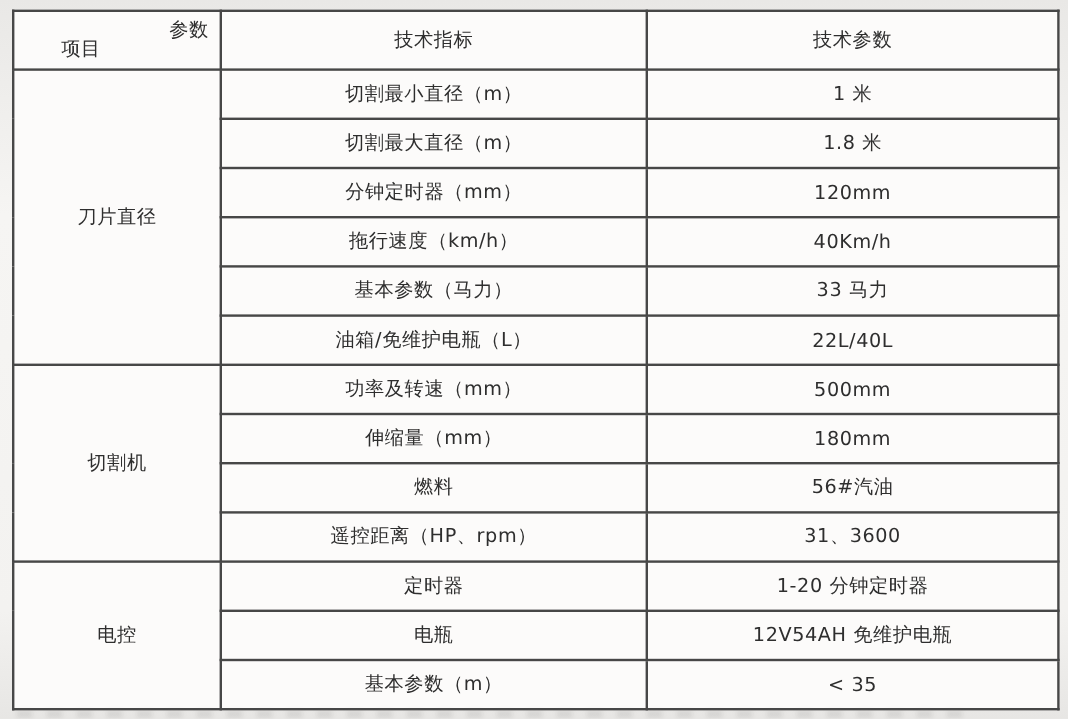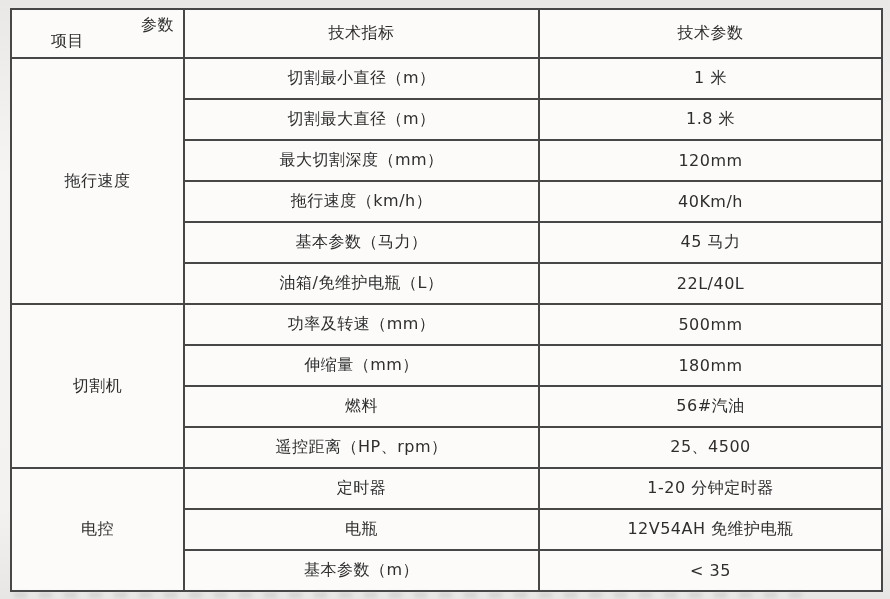--- a/index.html
+++ b/index.html
@@ -67,39 +67,39 @@
         <tr class="header-row">
       <th class="corner">
         <span class="corner-top">参数</span>
         <span class="corner-bottom">项目</span>
       </th>
       <th>技术指标</th>
       <th>技术参数</th>
     </tr>
 
     <tr class="data-row">
-      <td rowspan="6">拖行速度</td>
+      <td rowspan="6">刀片直径</td>
       <td>切割最小直径（m）</td>
       <td>1 米</td>
     </tr>
     <tr class="data-row">
       <td>切割最大直径（m）</td>
       <td>1.8 米</td>
     </tr>
     <tr class="data-row">
-      <td>最大切割深度（mm）</td>
+      <td>分钟定时器（mm）</td>
       <td>120mm</td>
     </tr>
     <tr class="data-row">
       <td>拖行速度（km/h）</td>
       <td>40Km/h</td>
     </tr>
     <tr class="data-row">
       <td>基本参数（马力）</td>
-      <td>45 马力</td>
+      <td>33 马力</td>
     </tr>
     <tr class="data-row">
       <td>油箱/免维护电瓶（L）</td>
       <td>22L/40L</td>
     </tr>
 
     <tr class="data-row">
       <td rowspan="4">切割机</td>
       <td>功率及转速（mm）</td>
       <td>500mm</td>
@@ -107,21 +107,21 @@
     <tr class="data-row">
       <td>伸缩量（mm）</td>
       <td>180mm</td>
     </tr>
     <tr class="data-row">
       <td>燃料</td>
       <td>56#汽油</td>
     </tr>
     <tr class="data-row">
       <td>遥控距离（HP、rpm）</td>
-      <td>25、4500</td>
+      <td>31、3600</td>
     </tr>
 
     <tr class="data-row">
       <td rowspan="3">电控</td>
       <td>定时器</td>
       <td>1-20 分钟定时器</td>
     </tr>
     <tr class="data-row">
       <td>电瓶</td>
       <td>12V54AH 免维护电瓶</td>

